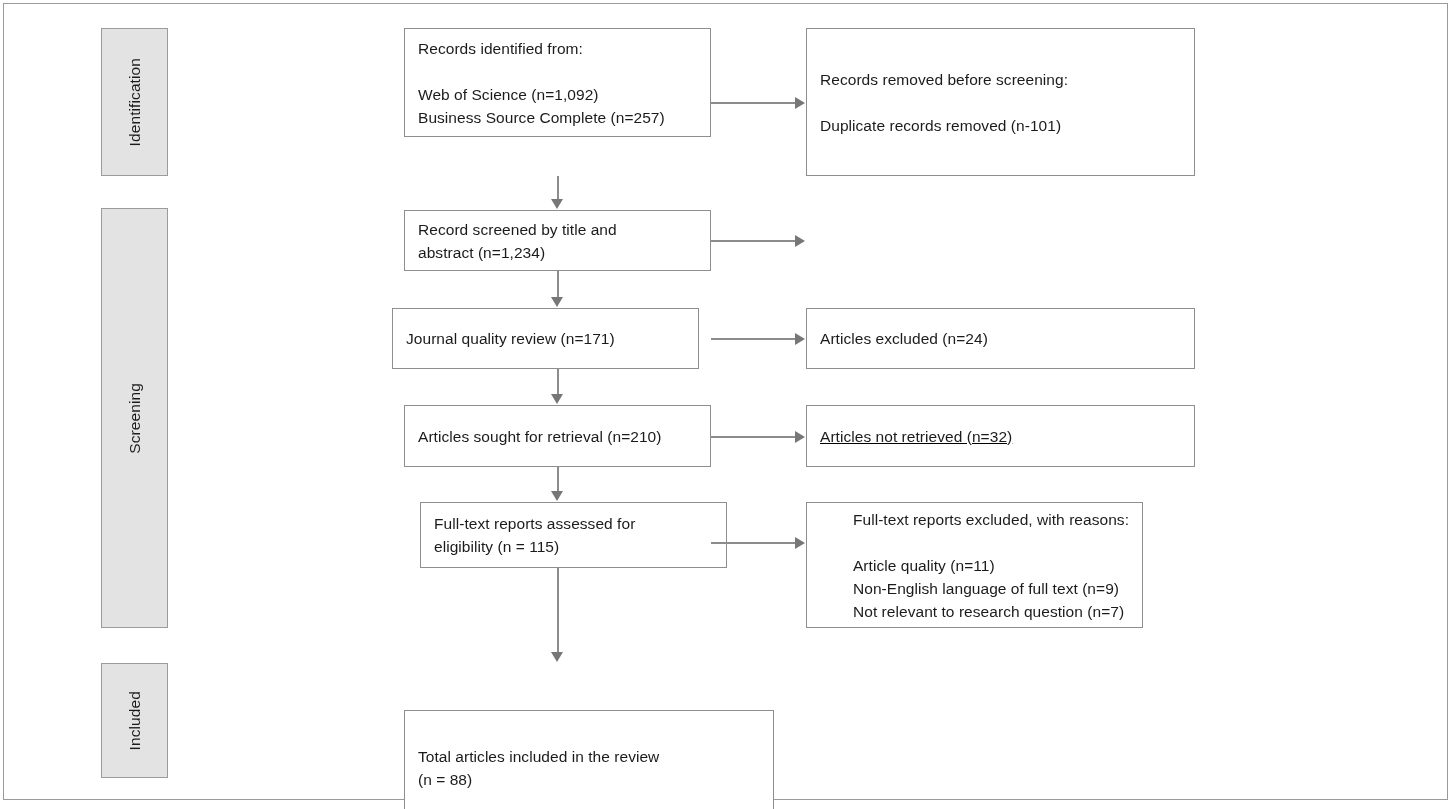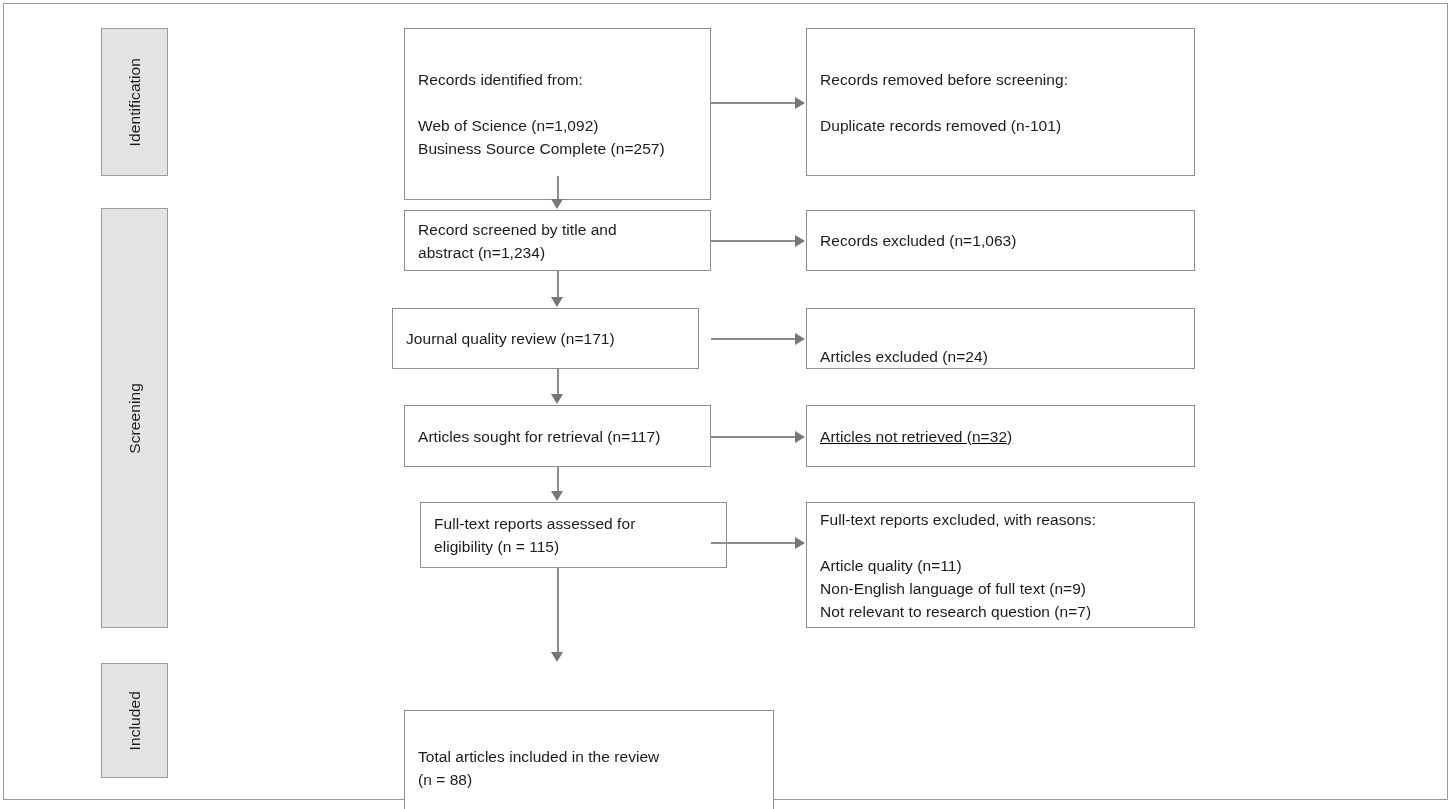--- a/index.html
+++ b/index.html
@@ -106,69 +106,66 @@
   </div>
 
   <div class="stage-band" style="left:101px; top:208px; width:67px; height:420px;">
     <span class="stage-label">Screening</span>
   </div>
 
   <div class="stage-band" style="left:101px; top:663px; width:67px; height:115px;">
     <span class="stage-label">Included</span>
   </div>
 
-  <div class="flow-box" style="left:404px; top:28px; width:307px; height:172px;">
+  <div class="flow-box" style="left:404px; top:28px; width:307px; height:109px;">
     <span class="box-text">Records identified from:
 
 Web of Science (n=1,092)
 Business Source Complete (n=257)</span>
   </div>
 
   <div class="flow-box" style="left:404px; top:210px; width:307px; height:61px;">
     <span class="box-text">Record screened by title and
 abstract (n=1,234)</span>
   </div>
 
   <div class="flow-box" style="left:392px; top:308px; width:307px; height:61px;">
     <span class="box-text">Journal quality review (n=171)</span>
   </div>
 
   <div class="flow-box" style="left:404px; top:405px; width:307px; height:62px;">
-    <span class="box-text">Articles sought for retrieval (n=117)</span>
+    <span class="box-text">Articles sought for retrieval (n=210)</span>
   </div>
 
   <div class="flow-box" style="left:420px; top:502px; width:307px; height:66px;">
     <span class="box-text">Full-text reports assessed for
 eligibility (n = 115)</span>
   </div>
 
   <div class="flow-box" style="left:404px; top:663px; width:370px; height:115px;margin-top:47px;">
     <span class="box-text">Total articles included in the review
 (n = 88)</span>
   </div>
 
   <div class="flow-box" style="left:806px; top:28px; width:389px; height:148px;">
     <span class="box-text">Records removed before screening:
 
 Duplicate records removed (n-101)</span>
   </div>
 
-  <div class="flow-box" style="left:806px; top:210px; width:389px; height:61px;">
-    <span class="box-text">Records excluded (n=1,063)</span>
-  </div>
-
-  <div class="flow-box" style="left:806px; top:308px; width:389px; height:61px;align-items:flex-end;">
+
+  <div class="flow-box" style="left:806px; top:308px; width:389px; height:61px;">
     <span class="box-text">Articles excluded (n=24)</span>
   </div>
 
   <div class="flow-box" style="left:806px; top:405px; width:389px; height:62px;text-decoration:underline;">
     <span class="box-text">Articles not retrieved (n=32)</span>
   </div>
 
-  <div class="flow-box" style="left:806px; top:502px; width:389px; height:126px;">
+  <div class="flow-box" style="left:806px; top:502px; width:337px; height:126px;justify-content:flex-end;">
     <span class="box-text">Full-text reports excluded, with reasons:
 
 Article quality (n=11)
 Non-English language of full text (n=9)
 Not relevant to research question (n=7)</span>
   </div>
 
   <div class="conn-h" style="left:711px; top:102px; width:85px;"></div>
   <div class="arrow-right" style="left:795px; top:97px;"></div>
 

